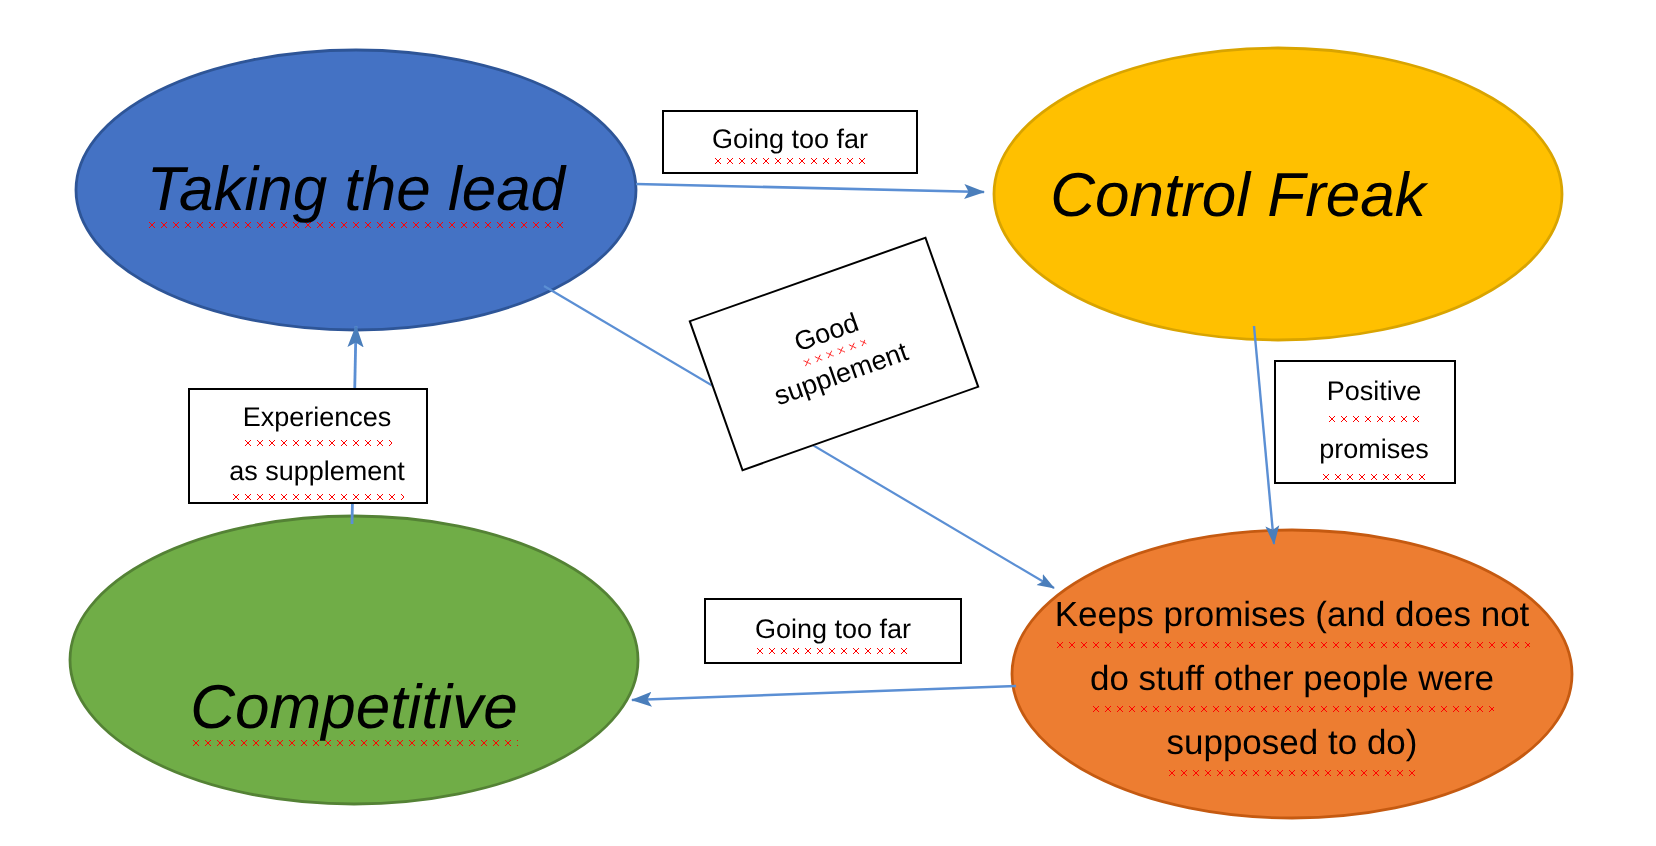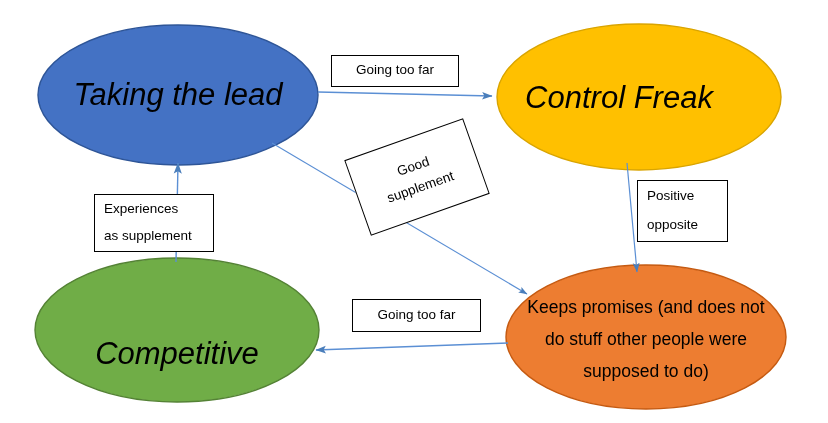--- a/index.html
+++ b/index.html
@@ -62,21 +62,21 @@
     line-height: 20px;
     display: flex;
     flex-direction: column;
     justify-content: center;
   }
   .callout span.line {
     display: block;
     white-space: nowrap;
   }
   .callout.center { align-items: center; }
-  .callout.left { align-items: flex-start; padding-left: 9px; }
+  .callout.left { align-items: center; padding-left: 9px; }
   .callout.rot {
     transform: rotate(-19.5deg);
     transform-origin: center center;
   }
   .callout.rot span.line { text-align: center; }
 </style>
 </head>
 <body>
 
 <div id="canvas">
@@ -129,21 +129,21 @@
     <span class="line sq">Going too far</span>
   </div>
 
   <div class="callout rot center" style="left:354px; top:137px; width:126px; height:80px;">
     <span class="line sq">Good</span>
     <span class="line">supplement</span>
   </div>
 
   <div class="callout left" style="left:637px; top:180px; width:91px; height:62px; line-height:27px;">
     <span class="line sq">Positive</span>
-    <span class="line sq">opposite</span>
+    <span class="line sq">promises</span>
   </div>
 
   <div class="callout left" style="left:50px; top:194px; width:120px; height:58px; line-height:25px;margin-left:44px;">
     <span class="line sq">Experiences</span>
     <span class="line sq">as supplement</span>
   </div>
 
   <div class="callout center" style="left:352px; top:299px; width:129px; height:33px;">
     <span class="line sq">Going too far</span>
   </div>

